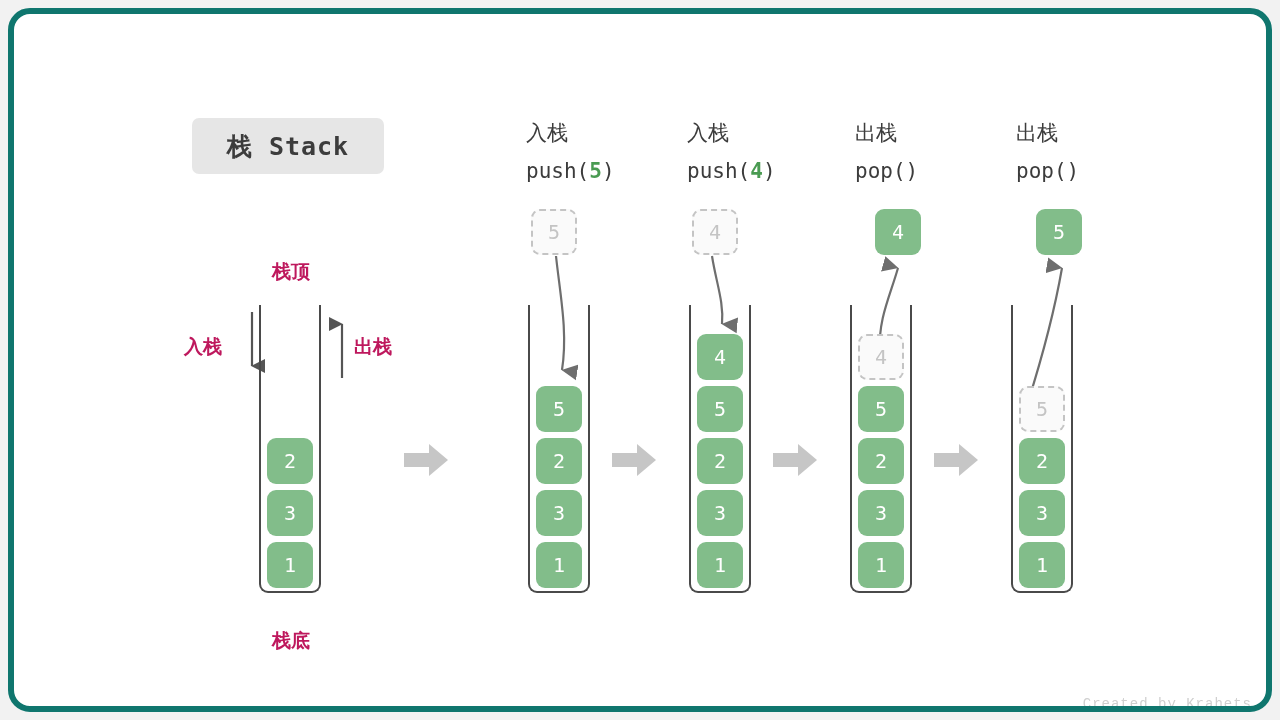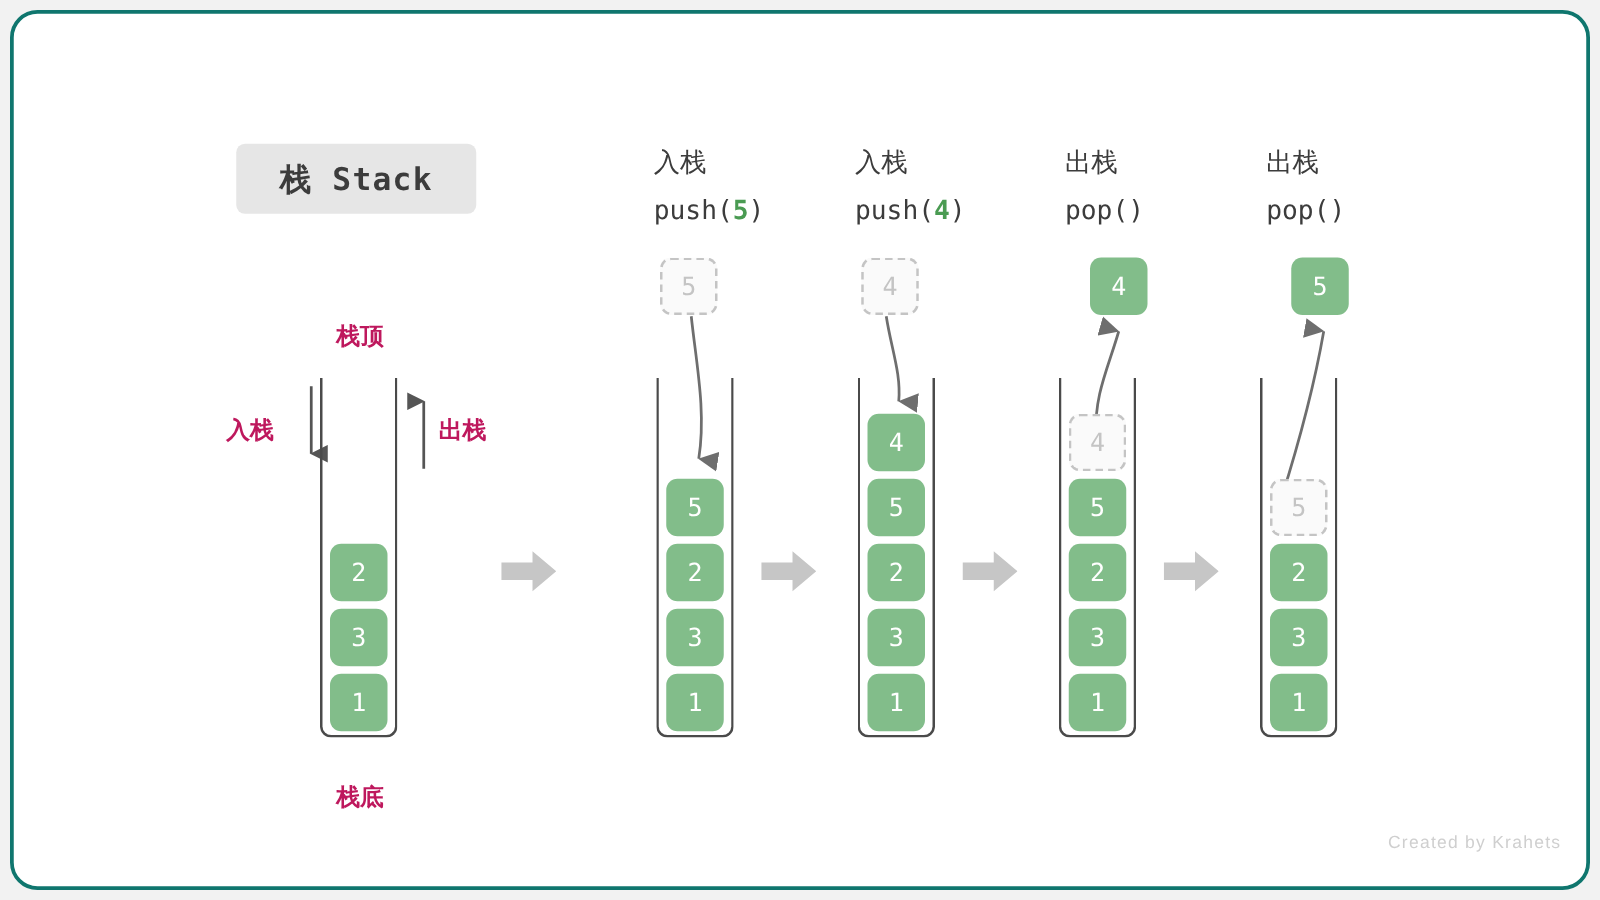--- a/index.html
+++ b/index.html
@@ -13,21 +13,21 @@
     font-family: "DejaVu Sans", "Liberation Sans", sans-serif;
     overflow: hidden;
   }
   #card {
     position: absolute;
     left: 8px;
     top: 8px;
     width: 1264px;
     height: 704px;
     background: #ffffff;
-    border: 3px solid #0f766e;
+    border: 6px solid #0f766e;
     border-radius: 22px;
     box-sizing: border-box;
     overflow: hidden;
   }
   .stage {
     position: absolute;
     left: 0; top: 0;
     width: 1264px;
     height: 704px;
   }
@@ -119,22 +119,22 @@
   
   .curve {
     position: absolute;
     overflow: visible;
   }
 
   
   #watermark {
     position: absolute;
     right: 26px;
-    bottom: 34px;
-    font-family: Liberation Sans, sans-serif;
+    bottom: 6px;
+    font-family: Liberation Mono, monospace;
     font-size: 14px;
     color: #cfcfcf;
     letter-spacing: 1px;
     text-align: right;
   }
 </style>
 </head>
 <body>
 
 <div id="card">

